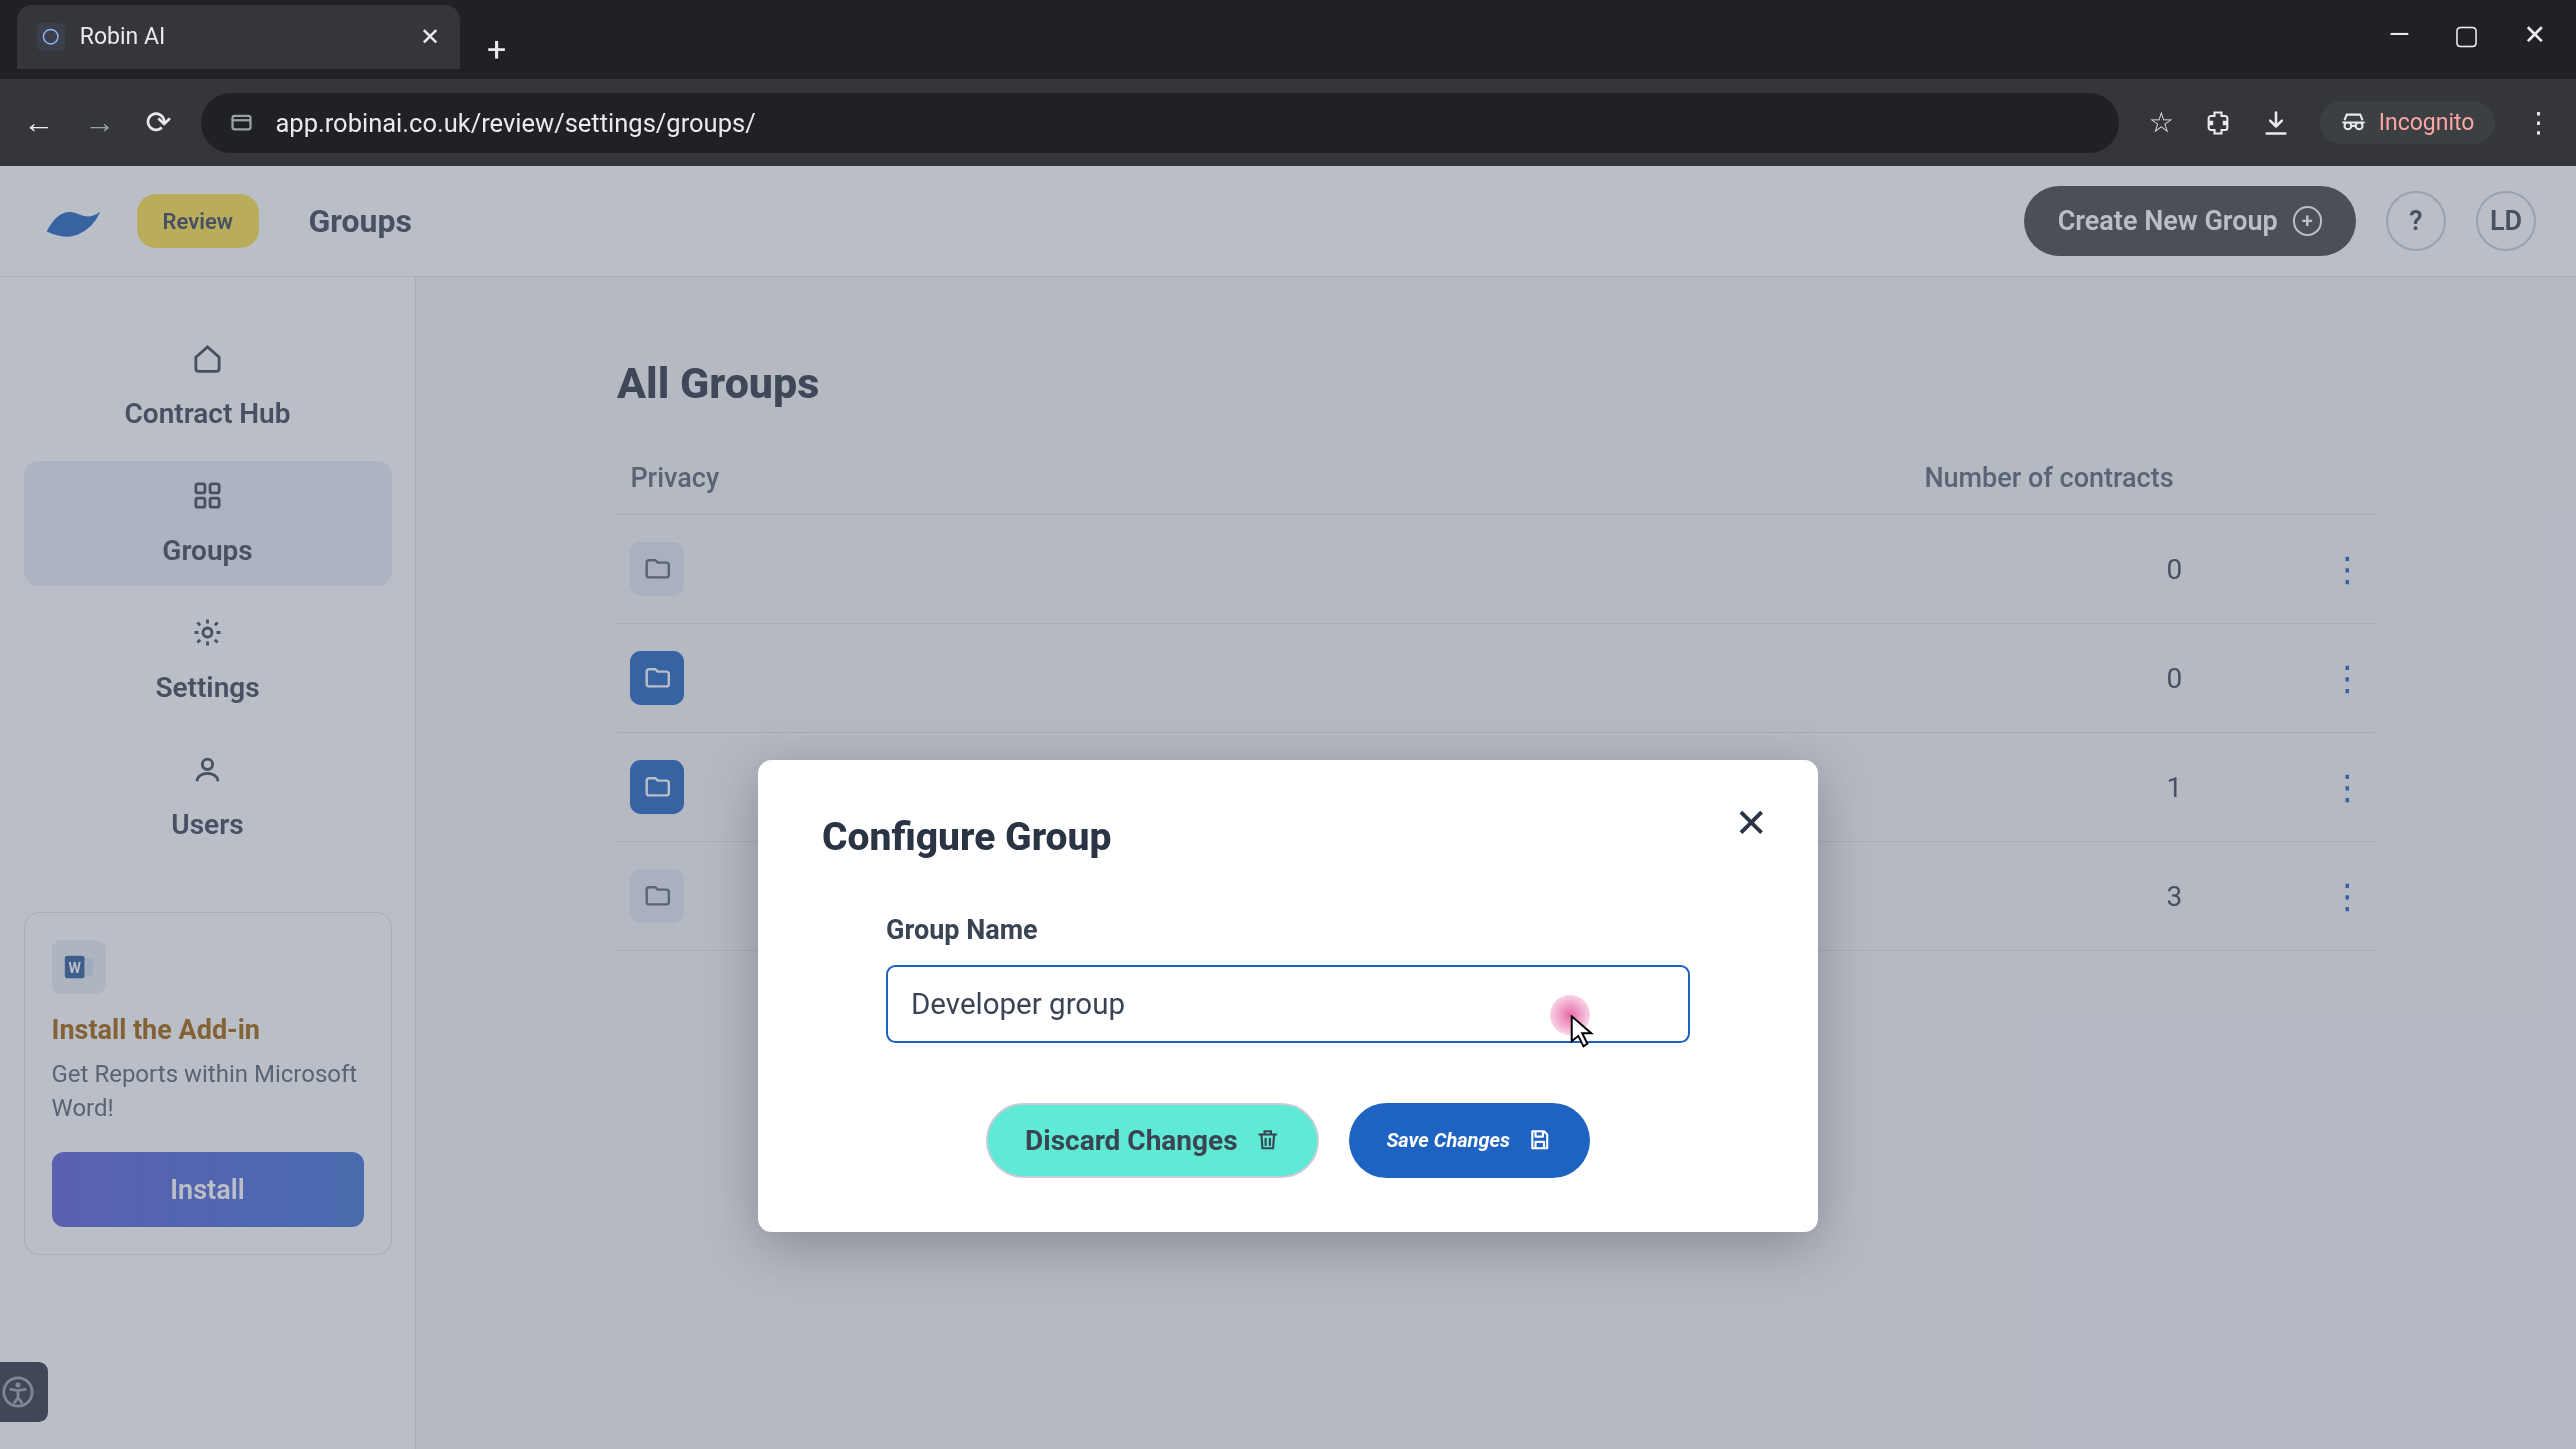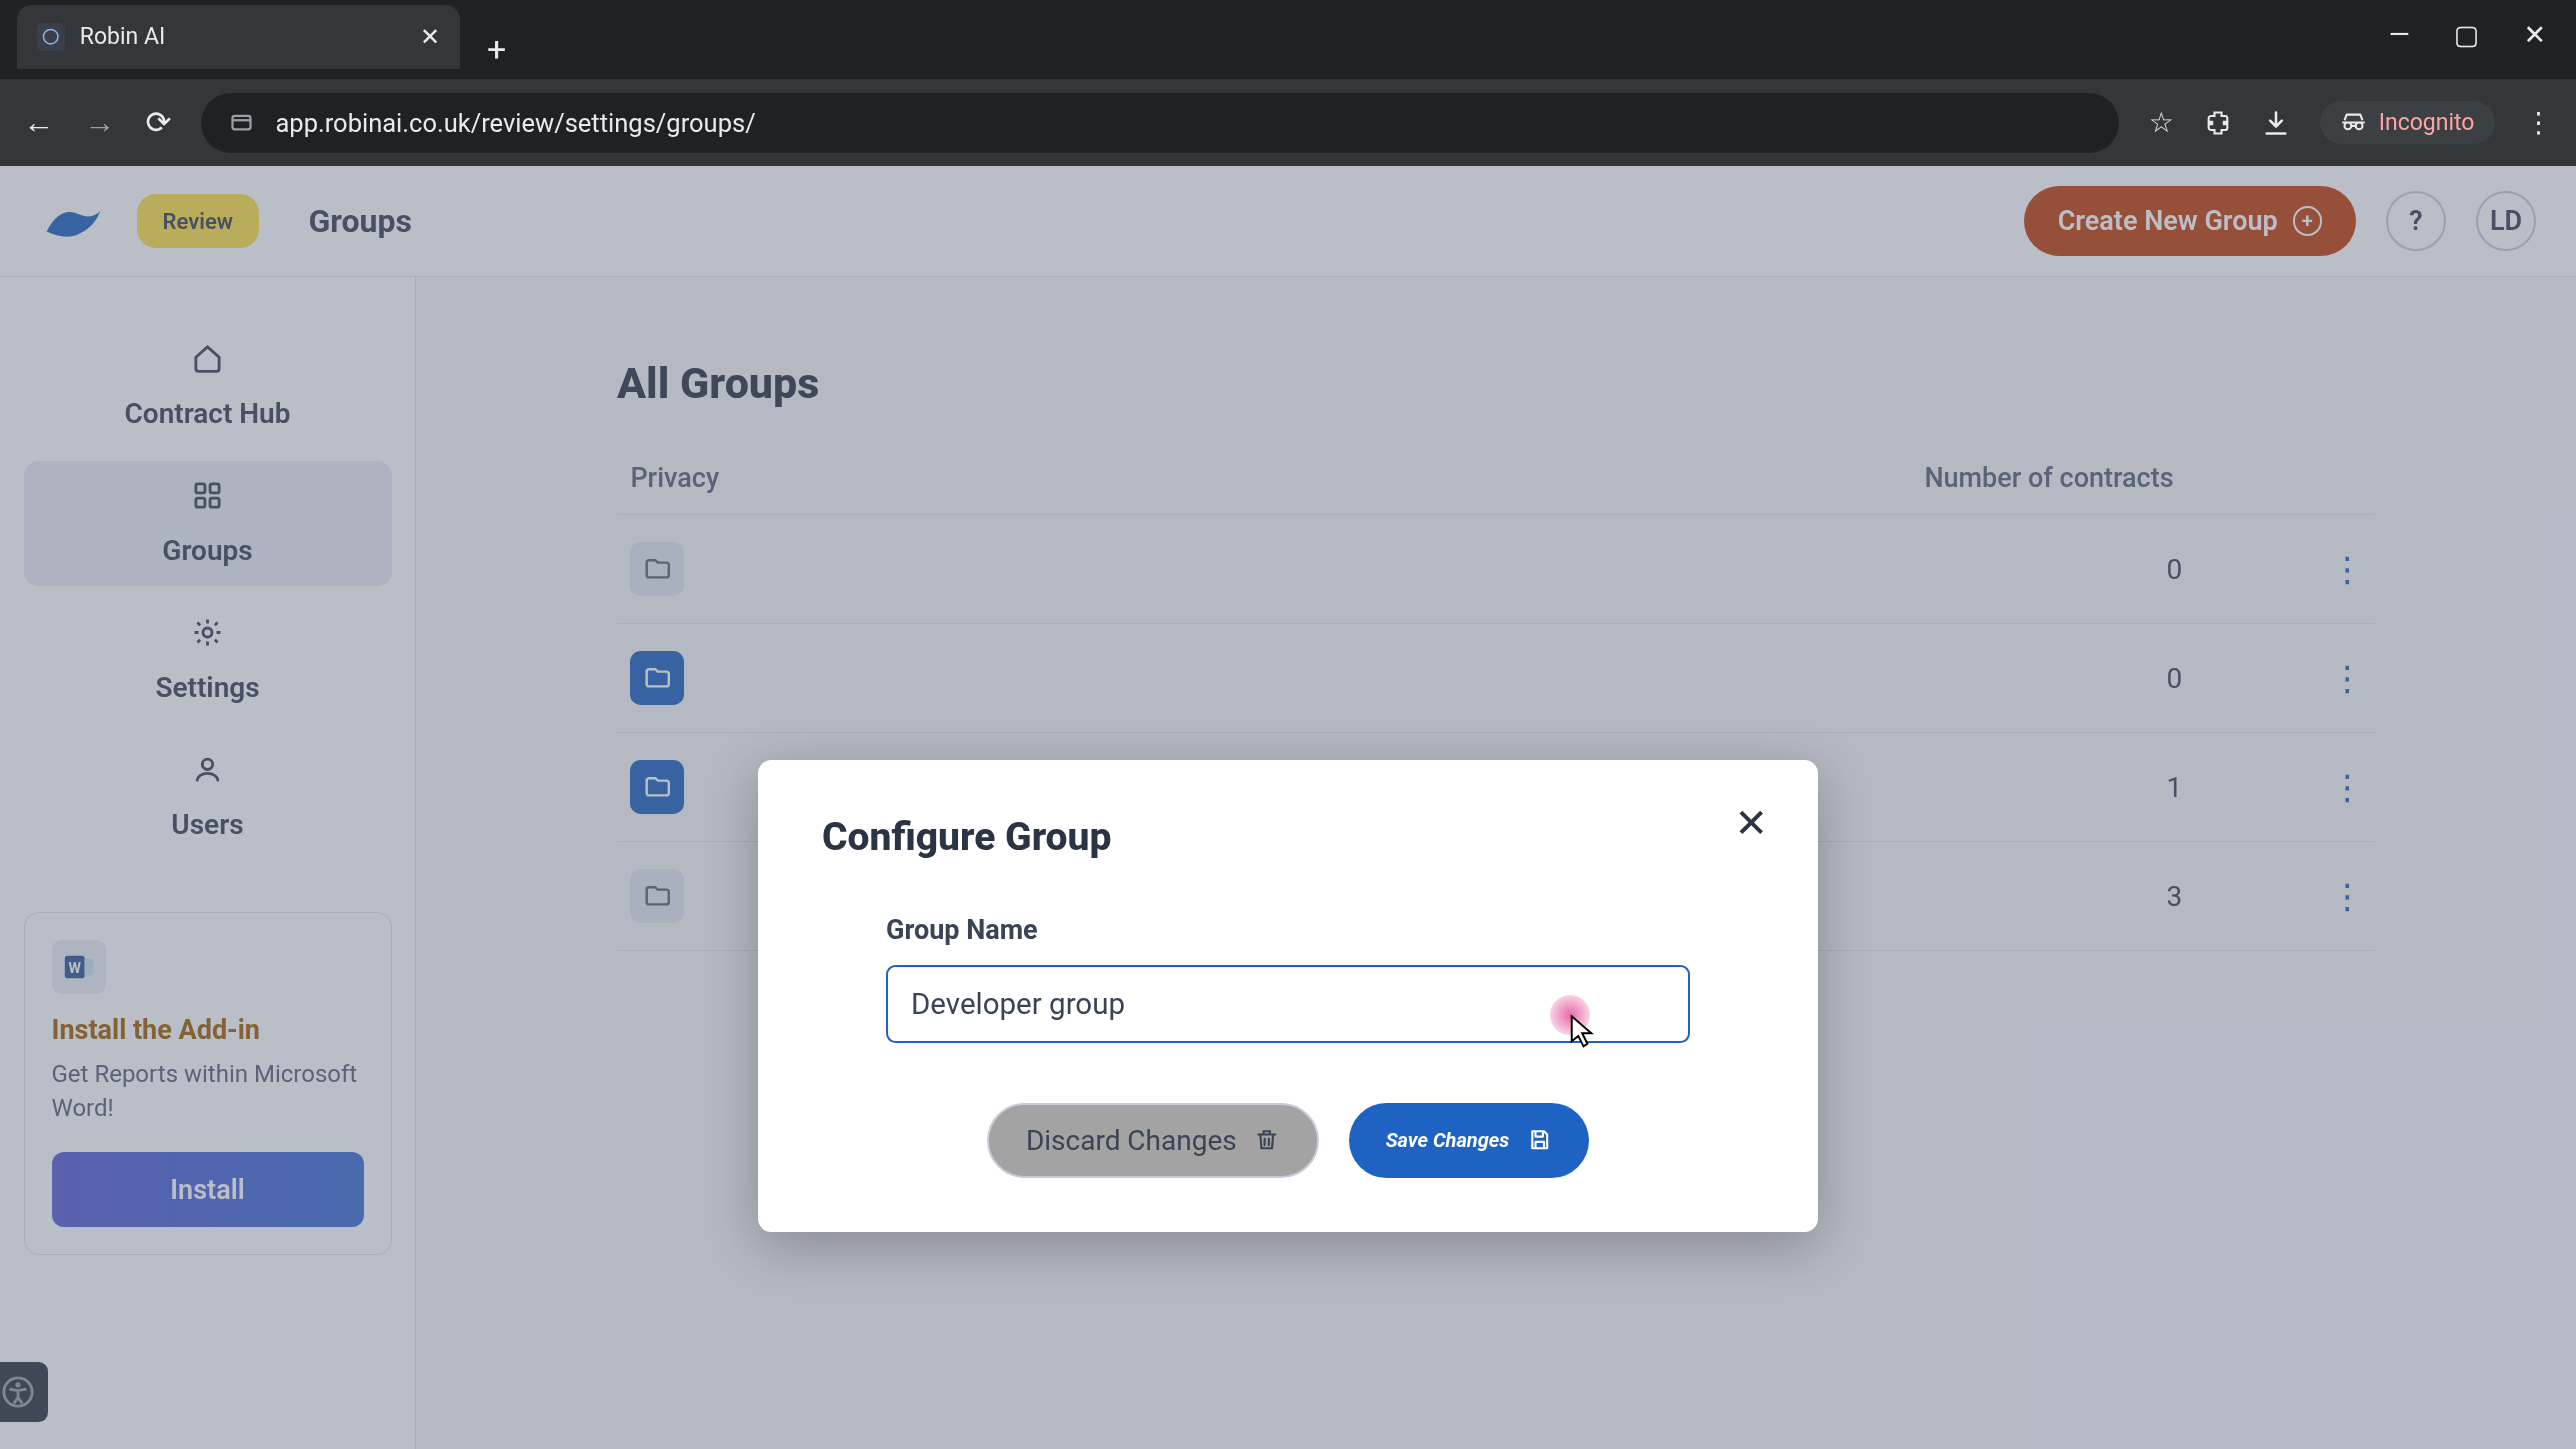--- a/index.html
+++ b/index.html
@@ -25,21 +25,21 @@
   .incognito-badge span { color: #fca5a5; font-size: 23px; }
 
   
   .viewport { position: absolute; top: 166px; left: 0; right: 0; bottom: 0; background: #f6f7f9; }
 
   .app-header { height: 111px; background: #fff; display: flex; align-items: center; padding: 0 40px; gap: 30px; border-bottom: 0.7px solid #e0e4ea; }
   .logo { width: 67px; height: 54px; display:flex; align-items:center; justify-content:center; }
   .review-pill { background: #fde047; border-radius: 19px; padding: 14.8px 25.5px; font-size: 22px; font-weight: 600; color: #3a4455; }
   .page-title { font-size: 32px; font-weight: 700; color: #3a4455; margin-left: 20px; }
   .header-spacer { flex: 1; }
-  .create-btn { background: #c2410c; color: #fff; border: none; border-radius: 40px; padding: 19px 34px; font-size: 27px; font-weight: 600; display: flex; align-items: center; gap: 14.8px; cursor: pointer; }
+  .create-btn { background: #404040; color: #fff; border: none; border-radius: 40px; padding: 19px 34px; font-size: 27px; font-weight: 600; display: flex; align-items: center; gap: 14.8px; cursor: pointer; }
   .plus-circle { width: 29.5px; height: 29.5px; border: 2.7px solid #fff; border-radius: 50%; display: flex; align-items: center; justify-content: center; font-size: 20px; line-height:1;}
   .help-btn, .avatar { width: 60px; height: 60px; border-radius: 50%; border: 2px solid #c7cdd8; display: flex; align-items: center; justify-content: center; font-size: 27px; color: #3a4455; font-weight: 600; cursor: pointer; }
 
   .app-body { display: flex; height: calc(100% - 111px); }
   .sidebar { width: 416px; background: #fff; border-right: 0.7px solid #e0e4ea; padding: 47px 23.5px; display: flex; flex-direction: column; gap: 12px; position:relative;}
   .side-item { display: flex; align-items: center; gap: 23px; padding: 19px 25.5px; border-radius: 14.8px; font-size: 28px; color: #3a4455; font-weight: 600; cursor: pointer; flex-direction: column; }
   .side-item.active { background: #e8edf5; }
   .side-icon { width: 31px; height: 31px; display:flex; align-items:center; justify-content:center; }
 
   .promo { margin-top: 40px; border: 1.3px solid #e0e4ea; border-radius: 14.8px; padding: 27px; }
@@ -69,21 +69,21 @@
 
   
   .overlay { position: absolute; inset: 0; background: rgba(90,100,120,0.42); display: flex; align-items: center; justify-content: center; padding-top: 376px; }
   .modal { width: 1060px; background: #fff; border-radius: 13.4px; padding: 54px 64px 54px; box-shadow: 0 13.4px 54px rgba(0,0,0,0.25); position:relative;}
   .modal-title { font-size: 39px; font-weight: 800; color: #2b3444; margin-bottom: 54px; }
   .modal-close { position:absolute; top:40px; right:50px; font-size:40px; color:#2b3444; cursor:pointer; font-weight:400;}
   .field-label { font-size: 27px; font-weight: 700; color: #3a4455; margin-bottom: 19px; margin-left: 64px; }
   .field-wrap { padding: 0 64px; }
   .text-input { width: 100%; border: 2px solid #1e62c2; border-radius: 9.4px; padding: 20px 23px; font-size: 29.5px; color: #3a4455; outline:none;}
   .modal-actions { display:flex; justify-content:center; gap:30px; margin-top:60px; }
-  .btn-outline { background:#a3a3a3; border:2px solid #c7cdd8; border-radius:47px; padding:19px 37px; font-size:28px; font-weight:400; color:#3a4455; display:flex; align-items:center; gap:17.4px; cursor:pointer;}
+  .btn-outline { background:#5eead4; border:2px solid #c7cdd8; border-radius:47px; padding:19px 37px; font-size:28px; font-weight:700; color:#3a4455; display:flex; align-items:center; gap:17.4px; cursor:pointer;}
   .btn-primary { background:#1e62c2; border:none; border-radius:47px; padding:19px 37px; font-size:20px; font-weight:700; color:#fff; display:flex; align-items:center; gap:17.4px; cursor:pointer;font-style:italic;}
 
   
   .click-ripple { position:absolute; width:40px; height:40px; border-radius:50%; background: radial-gradient(circle,#e86aa8 0%, rgba(232,106,168,0.3) 70%, transparent 100%); pointer-events:none; }
   .cursor { position:absolute; pointer-events:none; }
 
   svg { display:block; }
 </style>
 </head>
 <body>

